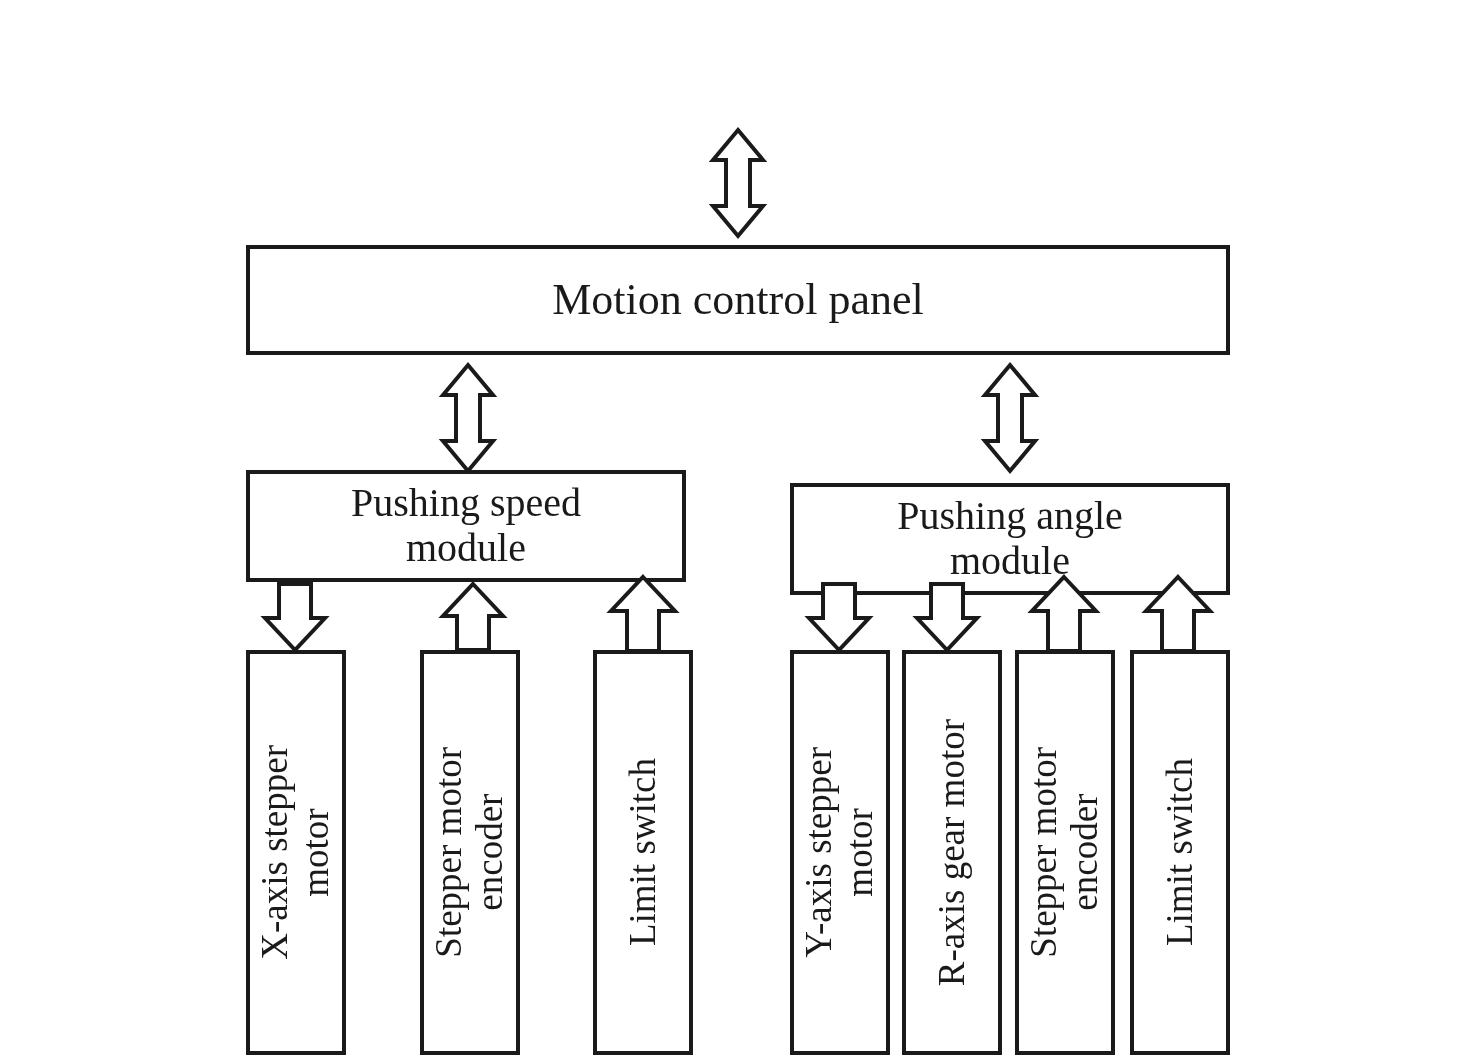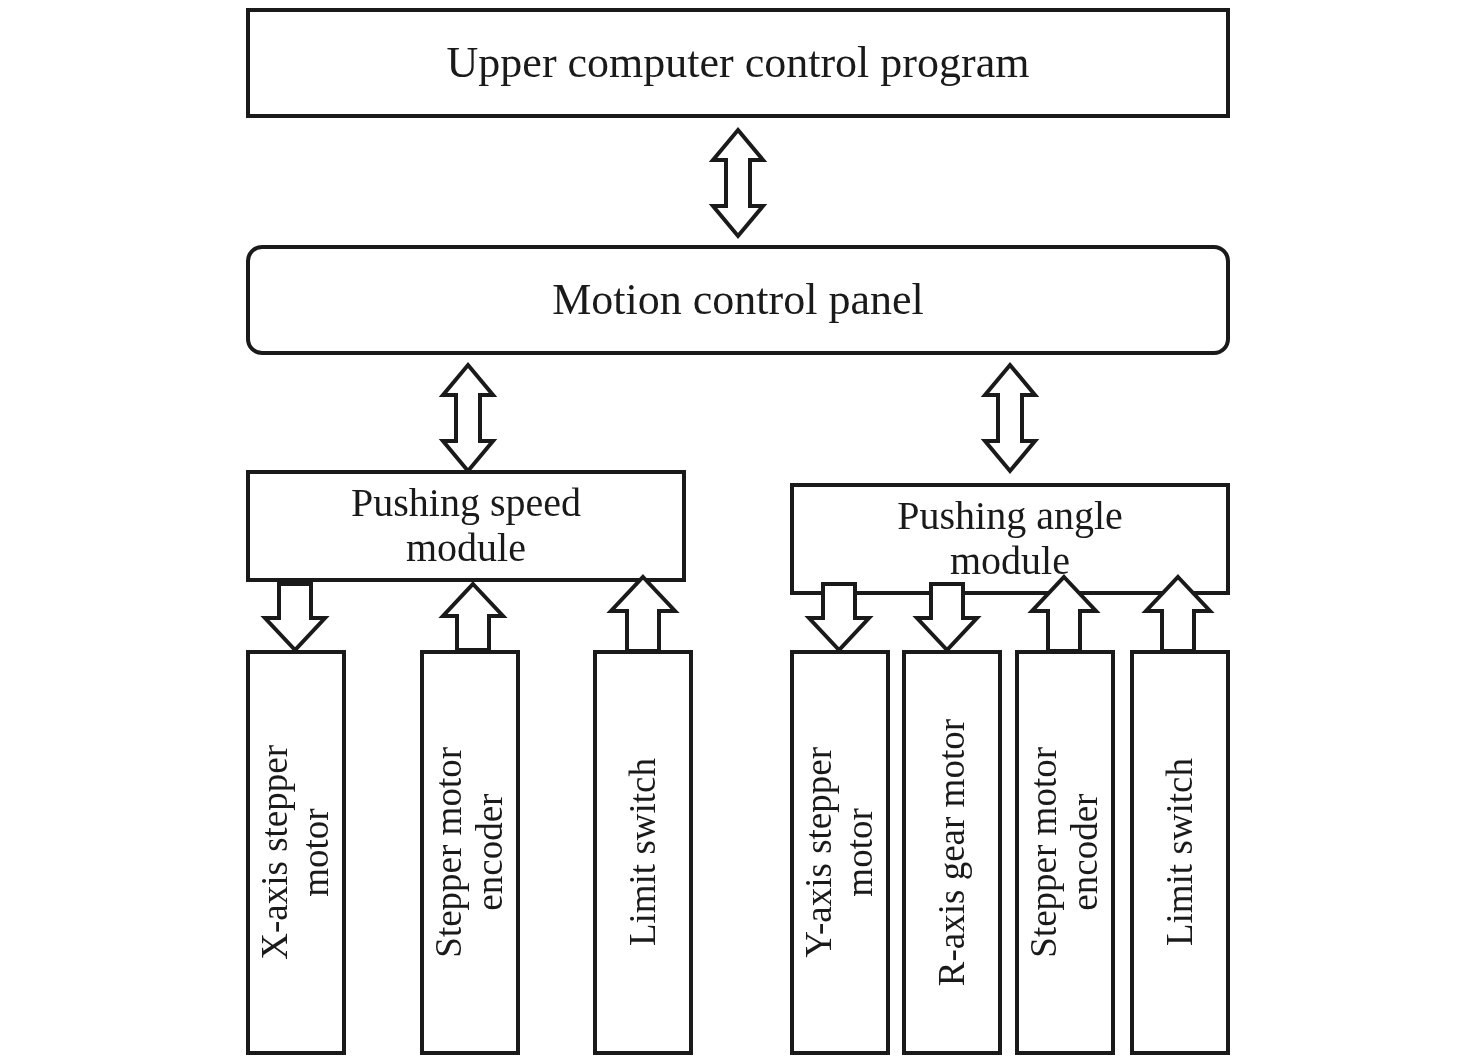--- a/index.html
+++ b/index.html
@@ -27,21 +27,20 @@
     align-items: center;
     justify-content: center;
     text-align: center;
     line-height: 1.12;
   }
   .box-top {
     font-size: 44px;
   }
   .box-mid {
     font-size: 44px;
-    border-radius: 16px;
   }
   .box-module {
     font-size: 40px;
     padding: 16px 6px;
   }
   .box-leaf {
     font-size: 37px;
   }
   .vert-text {
     writing-mode: vertical-rl;
@@ -56,23 +55,20 @@
   .arrow svg {
     display: block;
     overflow: visible;
   }
 </style>
 </head>
 <body>
 
 <div id="canvas">
 
-  <div class="box box-top" style="left:246px; top:8px; width:984px; height:110px;">
-    <span>Upper computer control program</span>
-  </div>
 
   <div class="arrow" style="left:705px; top:128px;">
     <svg width="66" height="110" viewBox="0 0 66 110">
       <polygon points="33,2 58,32 45,32 45,78 58,78 33,108 8,78 21,78 21,32 8,32" fill="#ffffff" stroke="#1a1a1a" stroke-width="4" stroke-linejoin="miter"></polygon>
     </svg>
   </div>
 
   <div class="box box-mid" style="left:246px; top:245px; width:984px; height:110px;">
     <span>Motion control panel</span>
   </div>

